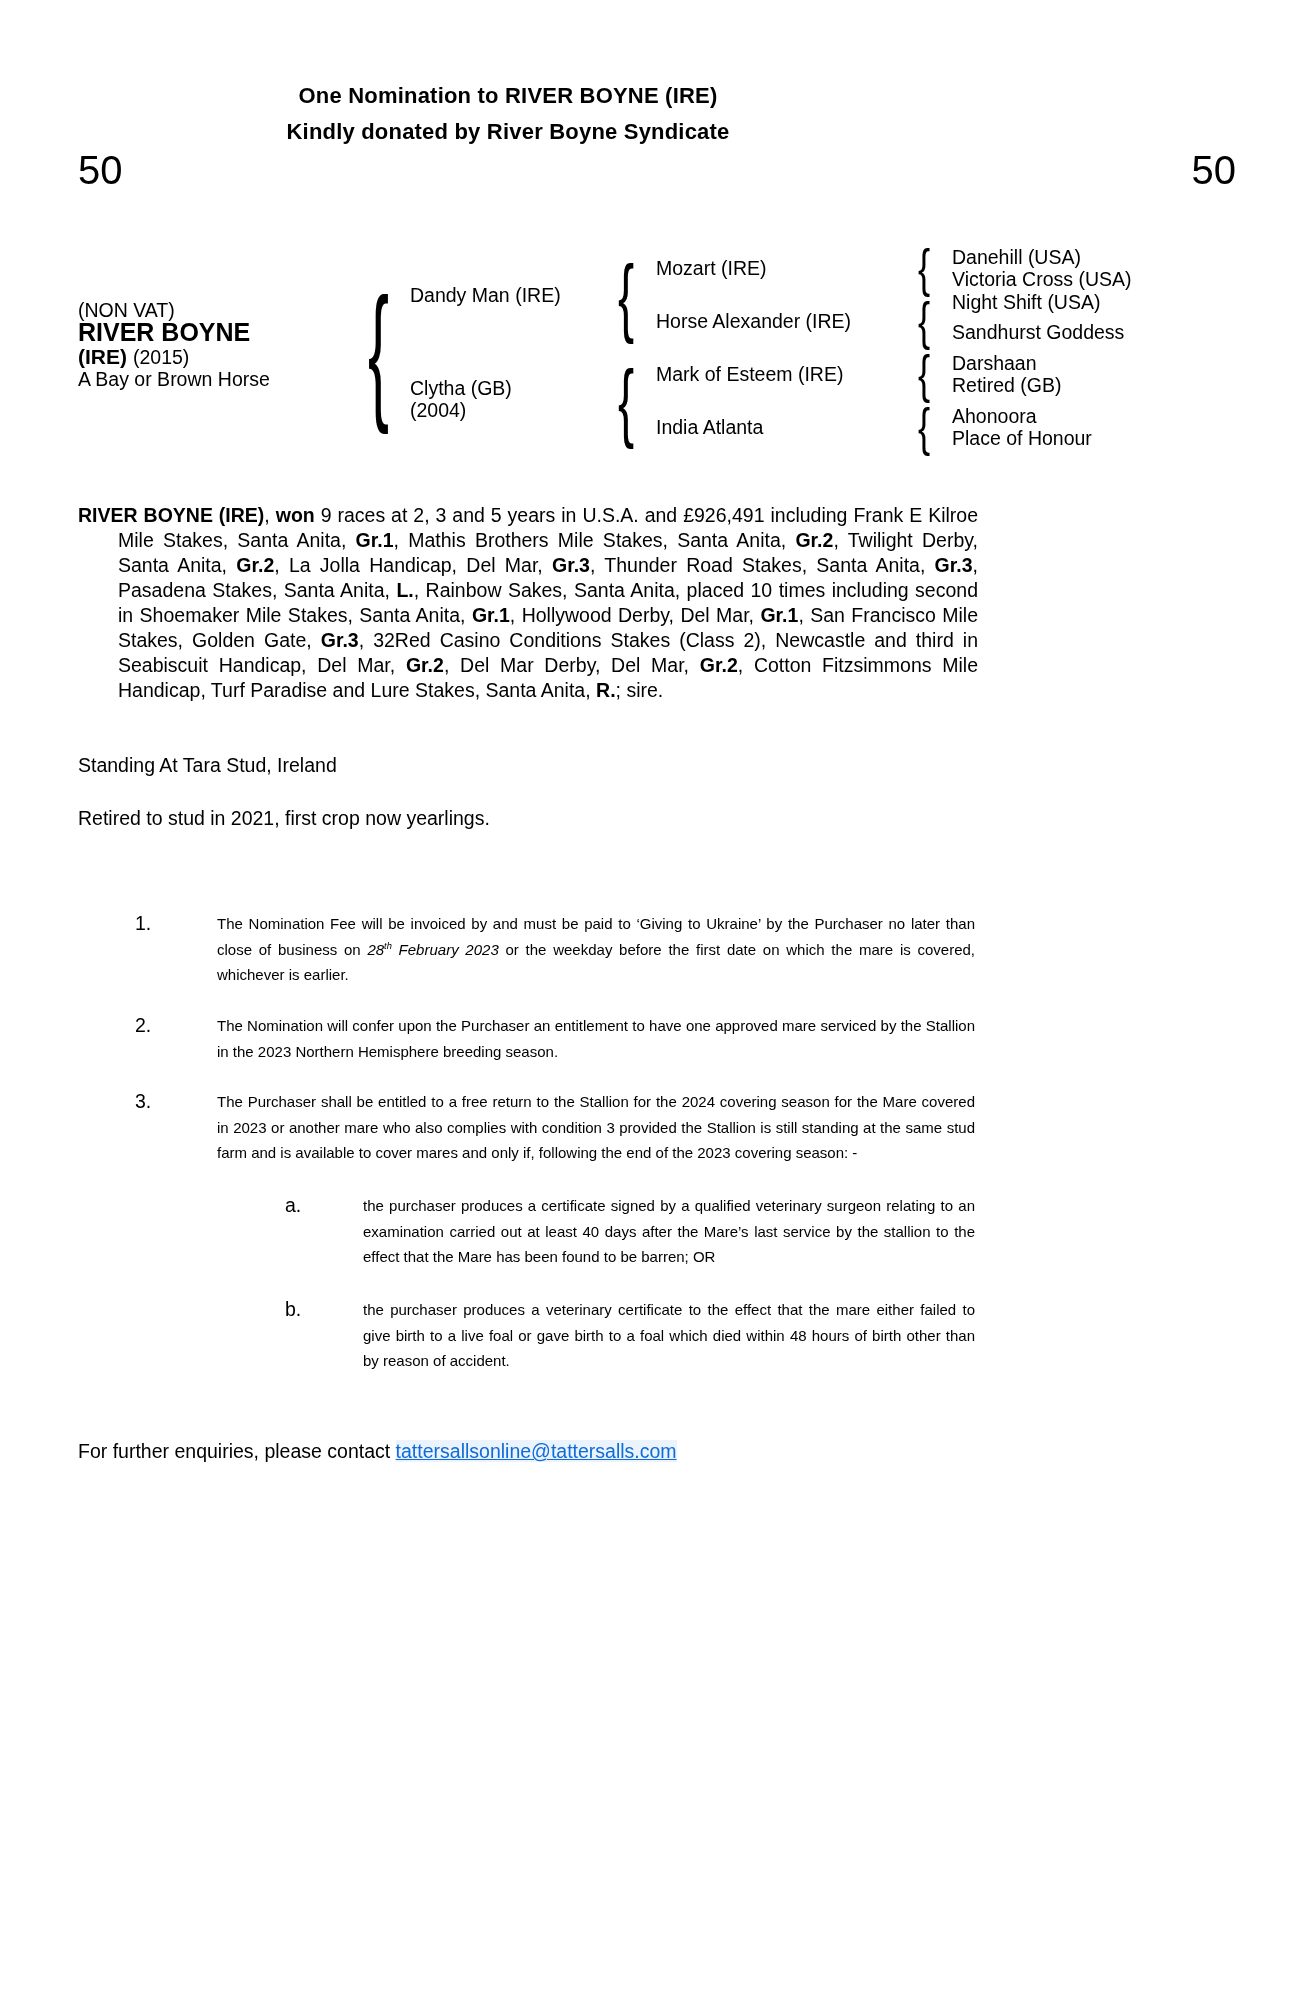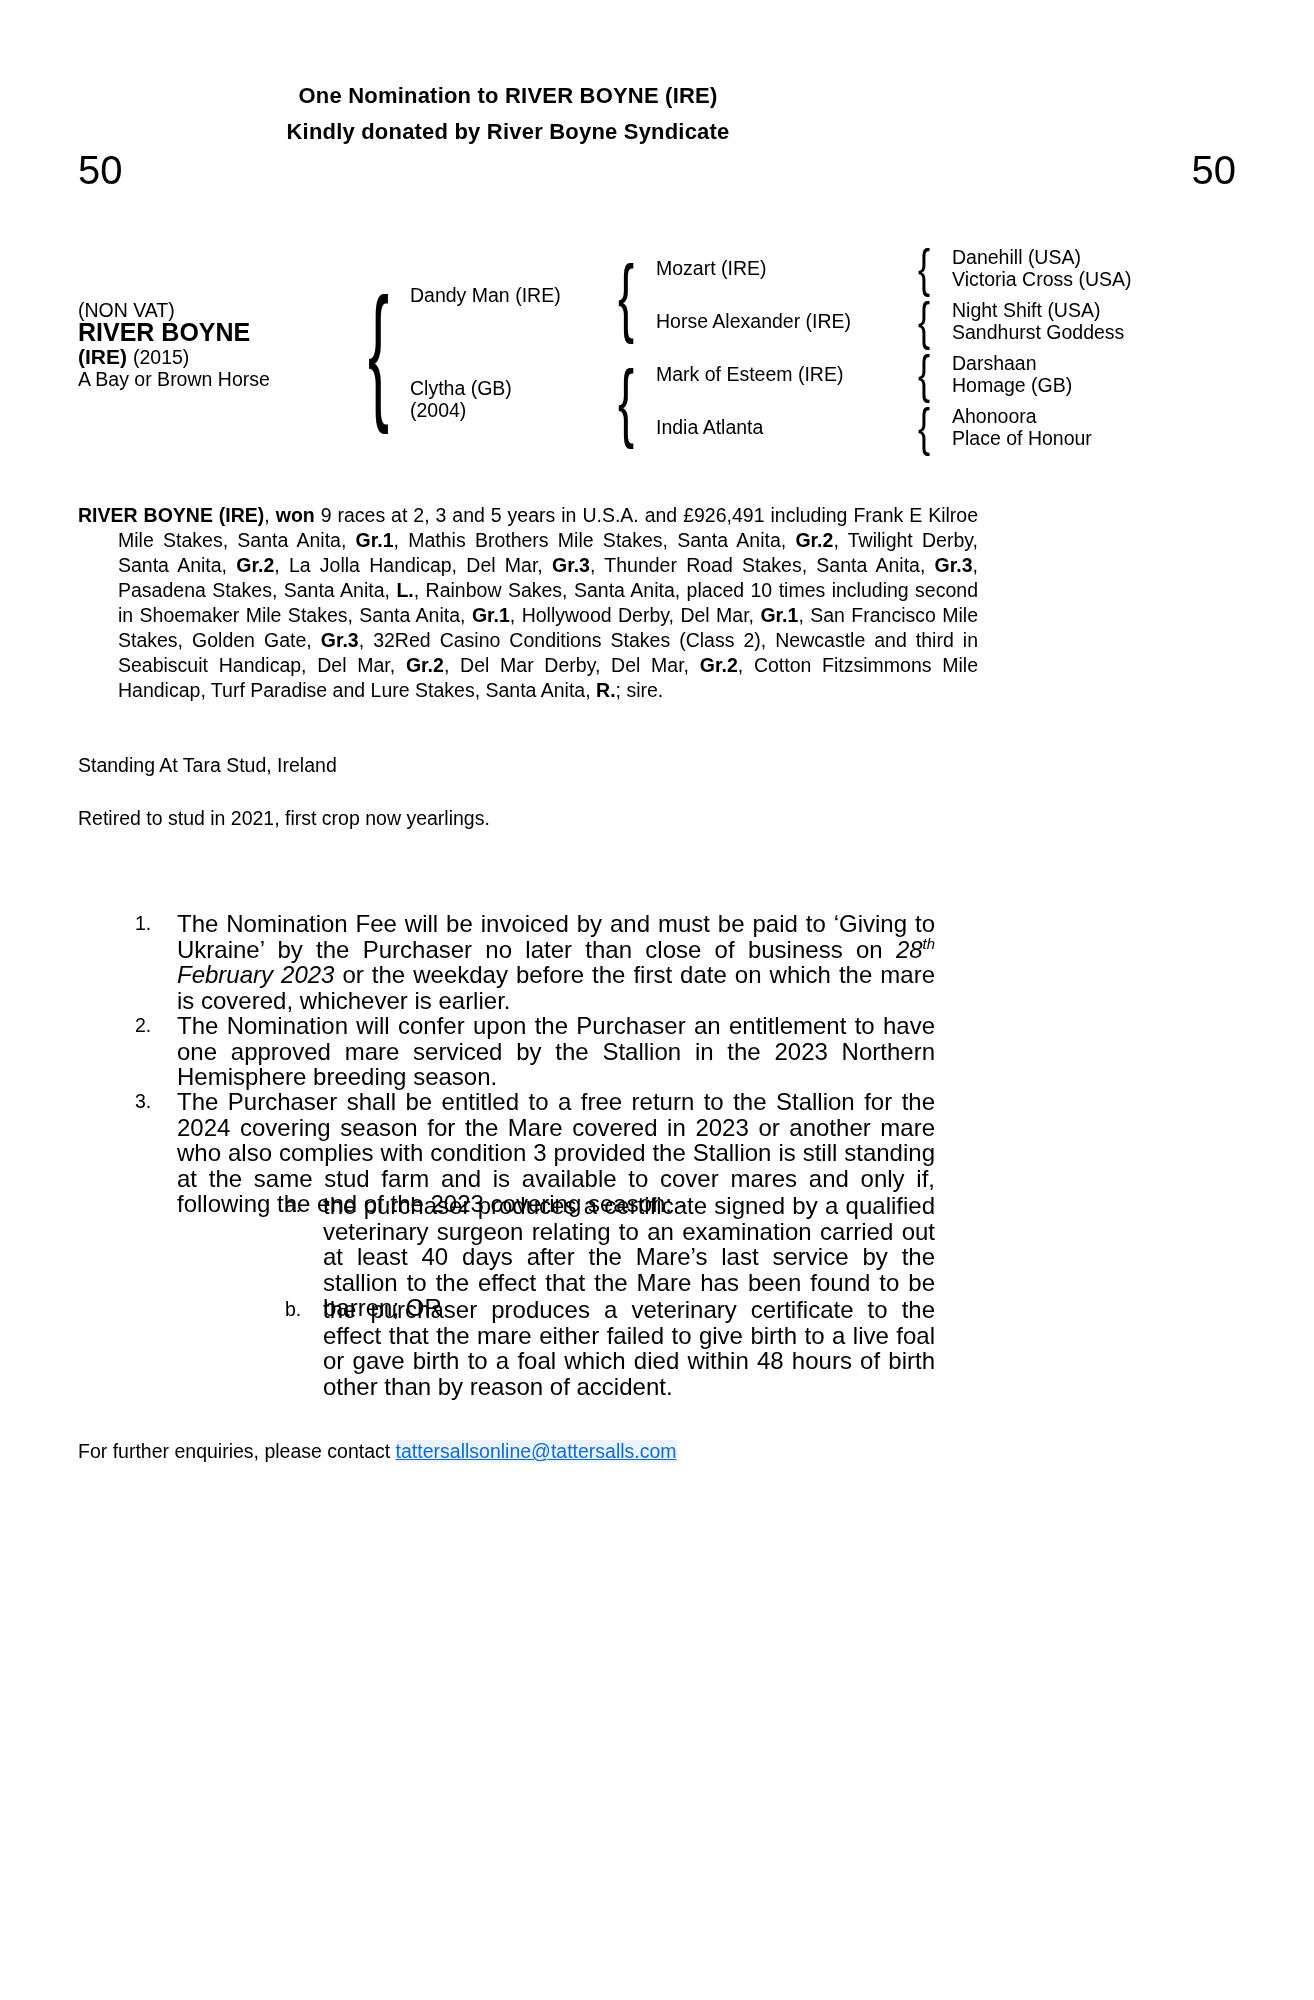--- a/index.html
+++ b/index.html
@@ -29,21 +29,21 @@
     white-space:nowrap;
   }
   .para{
     position:absolute;
     font-size:19.5px;line-height:25px;
     text-align:justify;
   }
   .hang{padding-left:40px;text-indent:-40px;}
   .line{position:absolute;font-size:19.5px;line-height:22px;white-space:nowrap;}
   .cond-num{position:absolute;font-size:19.5px;line-height:25px;}
-  .cond-txt{position:absolute;font-size:24px;line-height:25.5px;text-align:justify;}
+  .cond-txt{position:absolute;font-size:15px;line-height:25.5px;text-align:justify;margin-left:40px;}
   sup{font-size:0.62em;line-height:0;vertical-align:super;}
   .email{
     color:#0f6bd7;
     text-decoration:underline;
     background:#eaf3fe;
     cursor:pointer;
   }
 </style>
 </head>
 <body>
@@ -74,24 +74,24 @@
     <div class="ped-txt" style="left:410px;top:378px">Clytha (GB)</div>
     <div class="ped-txt" style="left:410px;top:400px">(2004)</div>
 
     <div class="ped-txt" style="left:656px;top:258px">Mozart (IRE)</div>
     <div class="ped-txt" style="left:656px;top:311px">Horse Alexander (IRE)</div>
     <div class="ped-txt" style="left:656px;top:364px">Mark of Esteem (IRE)</div>
     <div class="ped-txt" style="left:656px;top:417px">India Atlanta</div>
 
     <div class="ped-txt" style="left:952px;top:247px">Danehill (USA)</div>
     <div class="ped-txt" style="left:952px;top:269px">Victoria Cross (USA)</div>
-    <div class="ped-txt" style="left:952px;top:300px">Night Shift (USA)</div>
+    <div class="ped-txt" style="left:952px;top:292px">Night Shift (USA)</div>
     <div class="ped-txt" style="left:952px;top:322px">Sandhurst Goddess</div>
     <div class="ped-txt" style="left:952px;top:353px">Darshaan</div>
-    <div class="ped-txt" style="left:952px;top:375px">Homage (GB)</div>
+    <div class="ped-txt" style="left:952px;top:375px">Retired (GB)</div>
     <div class="ped-txt" style="left:952px;top:406px">Ahonoora</div>
     <div class="ped-txt" style="left:952px;top:428px">Place of Honour</div>
   </div>
 
   <div class="para hang" style="left:78px;top:503px;width:860px"><span style="font-weight: 700;">RIVER BOYNE (IRE)</span><span>, </span><span style="font-weight: 700;">won</span><span> 9 races at 2, 3 and 5 years in U.S.A. and £926,491 including Frank E Kilroe Mile Stakes, Santa Anita, </span><span style="font-weight: 700;">Gr.1</span><span>, Mathis Brothers Mile Stakes, Santa Anita, </span><span style="font-weight: 700;">Gr.2</span><span>, Twilight Derby, Santa Anita, </span><span style="font-weight: 700;">Gr.2</span><span>, La Jolla Handicap, Del Mar, </span><span style="font-weight: 700;">Gr.3</span><span>, Thunder Road Stakes, Santa Anita, </span><span style="font-weight: 700;">Gr.3</span><span>, Pasadena Stakes, Santa Anita, </span><span style="font-weight: 700;">L.</span><span>, Rainbow Sakes, Santa Anita, placed 10 times including second in Shoemaker Mile Stakes, Santa Anita, </span><span style="font-weight: 700;">Gr.1</span><span>, Hollywood Derby, Del Mar, </span><span style="font-weight: 700;">Gr.1</span><span>, San Francisco Mile Stakes, Golden Gate, </span><span style="font-weight: 700;">Gr.3</span><span>, 32Red Casino Conditions Stakes (Class 2), Newcastle and third in Seabiscuit Handicap, Del Mar, </span><span style="font-weight: 700;">Gr.2</span><span>, Del Mar Derby, Del Mar, </span><span style="font-weight: 700;">Gr.2</span><span>, Cotton Fitzsimmons Mile Handicap, Turf Paradise and Lure Stakes, Santa Anita, </span><span style="font-weight: 700;">R.</span><span>; sire.</span></div>
 
   <div class="line" style="left:78px;top:754px">Standing At Tara Stud, Ireland</div>
   <div class="line" style="left:78px;top:807px">Retired to stud in 2021, first crop now yearlings.</div>
 
   <div>

